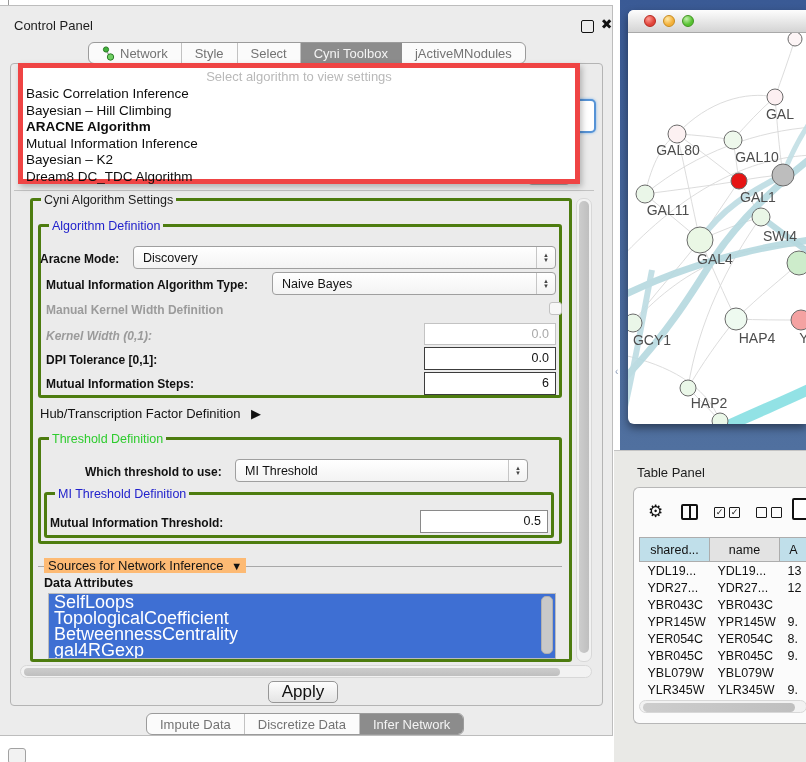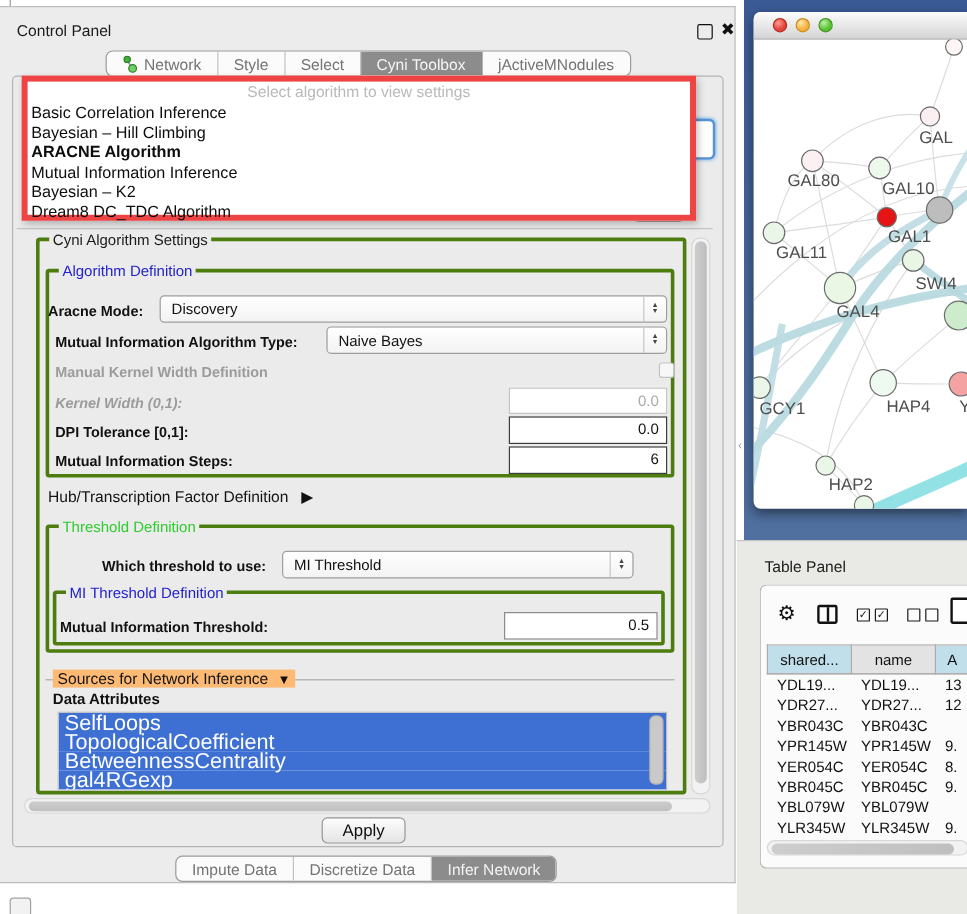--- a/index.html
+++ b/index.html
@@ -62,21 +62,21 @@
 
   
   #attr-list{left:48px;top:587px;width:508px;height:66px;background:#fff;border:1px solid #bbb;box-sizing:border-box;overflow:hidden;}
   .attr-item{height:16px;line-height:16px;font-size:18px;color:#fff;background:#3e6fd3;padding-left:5px;}
   #attr-scroll{position:absolute;right:2px;top:2px;width:10px;height:56px;background:#c9c9c9;border-radius:5px;border:1px solid #b0b0b0;}
 
   
   .sb-track{background:#f2f2f2;border:1px solid #d8d8d8;border-radius:7px;box-sizing:border-box;}
   .sb-thumb{background:linear-gradient(90deg,#cdcdcd,#bfbfbf);border-radius:6px;}
 
-  .btn{background:linear-gradient(#fdfdfd,#e4e4e4);border:1px solid #969696;border-radius:5px;font-size:14px;color:#111;display:flex;align-items:center;justify-content:center;box-sizing:border-box;}
+  .btn{background:linear-gradient(#fdfdfd,#e4e4e4);border:1px solid #969696;border-radius:5px;font-size:17px;color:#111;display:flex;align-items:center;justify-content:center;box-sizing:border-box;}
 
   
   #blue-bg{left:620px;top:0;width:186px;height:450px;background:linear-gradient(#3a5a95,#50709f);}
   #net-window{left:628px;top:10px;width:178px;height:414px;background:#fff;border-radius:6px 0 0 6px;box-shadow:0 4px 9px rgba(0,0,0,.45);overflow:hidden;}
   #net-titlebar{left:0;top:0;width:178px;height:23px;background:linear-gradient(#fdfdfd,#d4d4d4);border-bottom:1px solid #a9a9a9;box-sizing:border-box;}
   .tl{top:5px;width:12px;height:12px;border-radius:50%;box-sizing:border-box;}
   #tl-red{left:16px;background:radial-gradient(circle at 35% 30%,#ff9a92,#e0443a 60%);border:1px solid #b5271f;}
   #tl-yellow{left:35px;background:radial-gradient(circle at 35% 30%,#ffe9a8,#f3b03a 60%);border:1px solid #c78a1d;}
   #tl-green{left:54px;background:radial-gradient(circle at 35% 30%,#c0f0a8,#57c232 60%);border:1px solid #3f9320;}
   #net-canvas{left:0;top:23px;}

